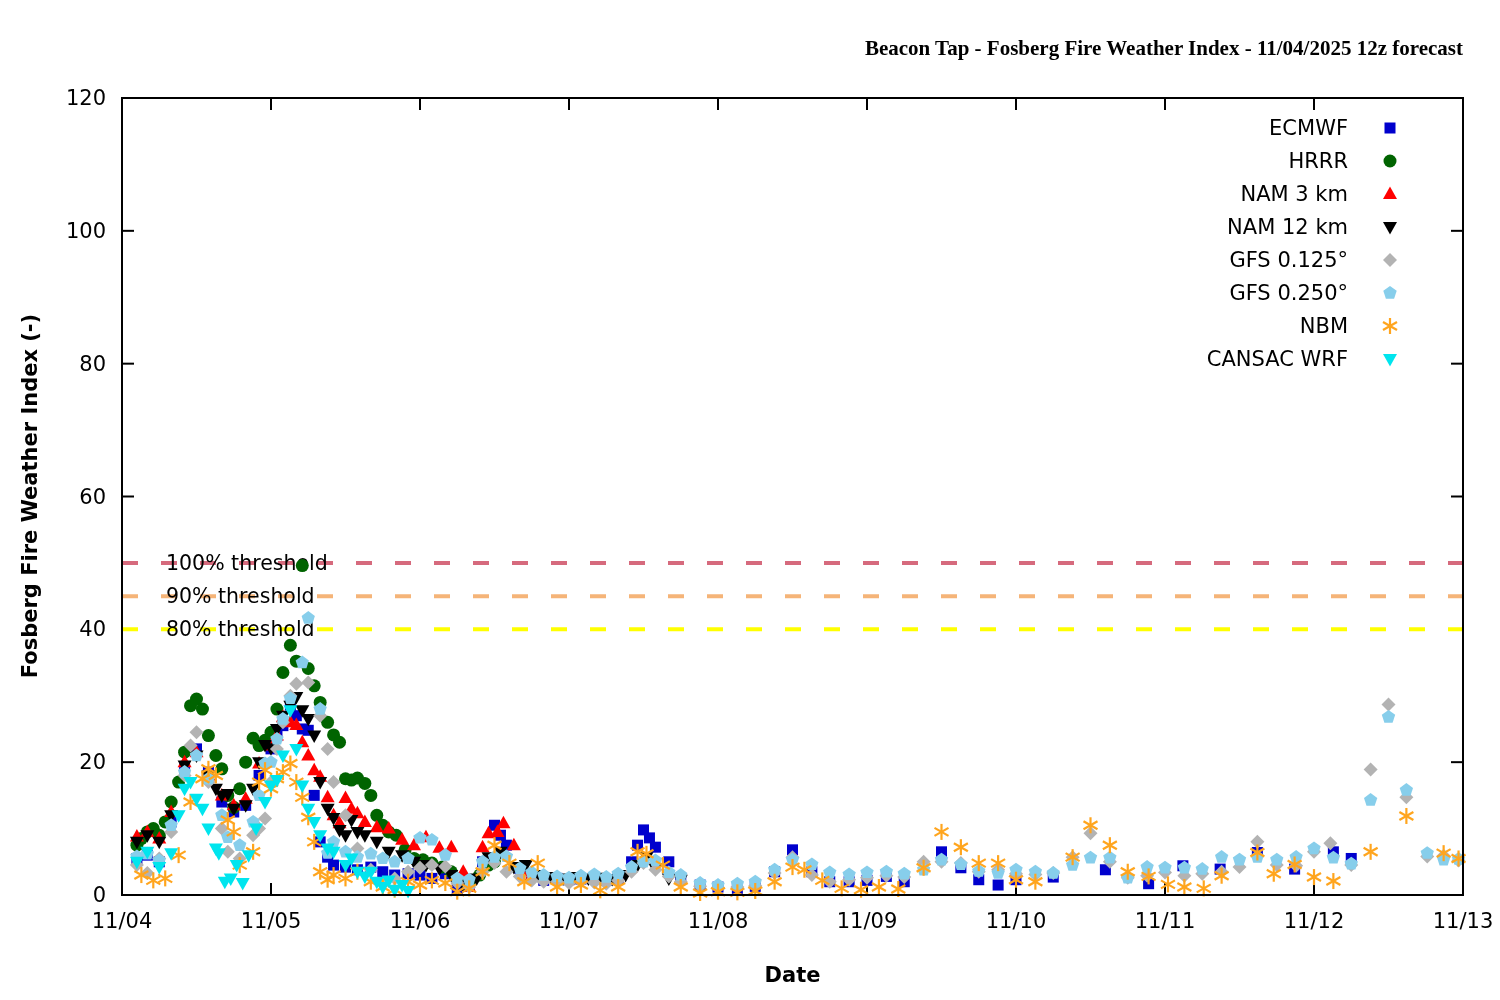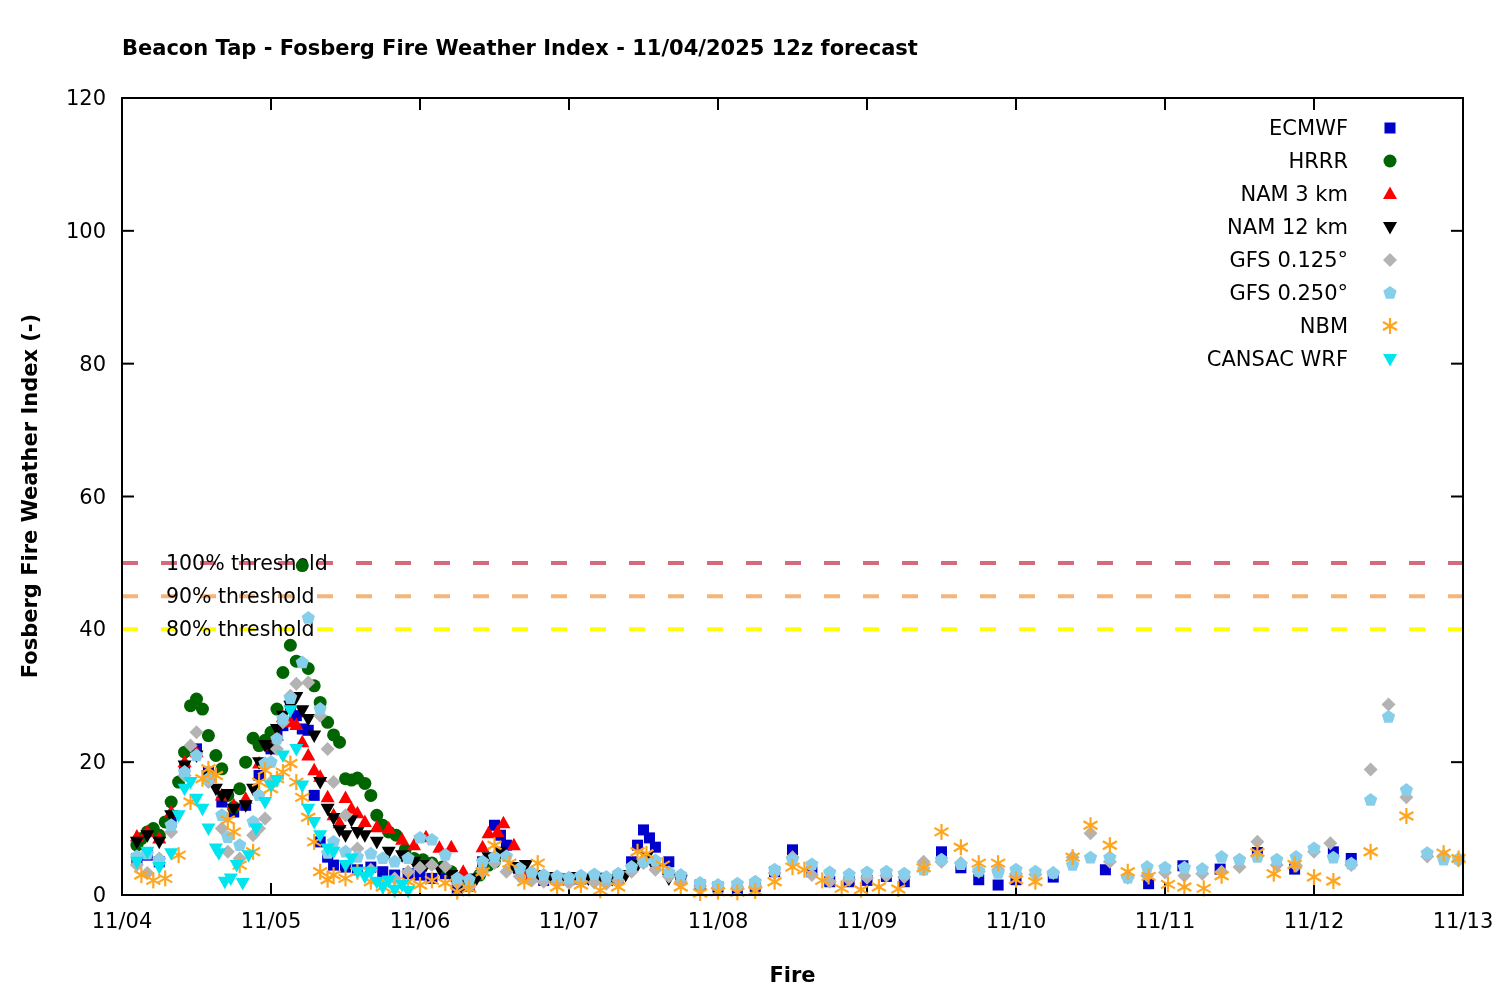--- a/index.html
+++ b/index.html
@@ -1,33 +1,33 @@
 <!DOCTYPE html>
 <html><head>
 <meta charset="utf-8">
 <style>
   html,body{margin:0;padding:0;background:#ffffff;}
   .figure{position:relative;width:1500px;height:1000px;background:#ffffff;overflow:hidden;
           font-family:"DejaVu Sans","Liberation Sans",sans-serif;color:#000;}
-  .title{position:absolute;top:36px;left:122px;width:1341px;text-align:left;
-         font-size:21px;font-weight:bold;letter-spacing:0px;}
+  .title{position:absolute;top:36px;left:122px;width:1341px;text-align:right;
+         font-size:21px;font-weight:bold;letter-spacing:0px;font-family:Liberation Serif, serif;}
   .ylabel{position:absolute;top:496px;left:30px;transform:translate(-50%,-50%) rotate(-90deg);
           white-space:nowrap;font-size:21px;font-weight:bold;}
   .xlabel{position:absolute;top:963px;left:122px;width:1341px;text-align:center;
           font-size:21px;font-weight:bold;}
   svg{position:absolute;top:0;left:0;}
   svg text{font-family:"DejaVu Sans","Liberation Sans",sans-serif;fill:#000;}
 </style>
 </head>
 <body>
 
 <div class="figure">
   <div class="title">Beacon Tap - Fosberg Fire Weather Index - 11/04/2025 12z forecast</div>
   <div class="ylabel">Fosberg Fire Weather Index (-)</div>
-  <div class="xlabel">Fire</div>
+  <div class="xlabel">Date</div>
   <svg id="plot" width="1500" height="1000" viewBox="0 0 1500 1000">
       <line x1="122" y1="895" x2="122" y2="883" stroke="#000" stroke-width="2"></line>
       <line x1="122" y1="98" x2="122" y2="110" stroke="#000" stroke-width="2"></line>
       <text x="122" y="928" font-size="21" text-anchor="middle">11/04</text>
       <line x1="271" y1="895" x2="271" y2="883" stroke="#000" stroke-width="2"></line>
       <line x1="271" y1="98" x2="271" y2="110" stroke="#000" stroke-width="2"></line>
       <text x="271" y="928" font-size="21" text-anchor="middle">11/05</text>
       <line x1="420" y1="895" x2="420" y2="883" stroke="#000" stroke-width="2"></line>
       <line x1="420" y1="98" x2="420" y2="110" stroke="#000" stroke-width="2"></line>
       <text x="420" y="928" font-size="21" text-anchor="middle">11/06</text>

